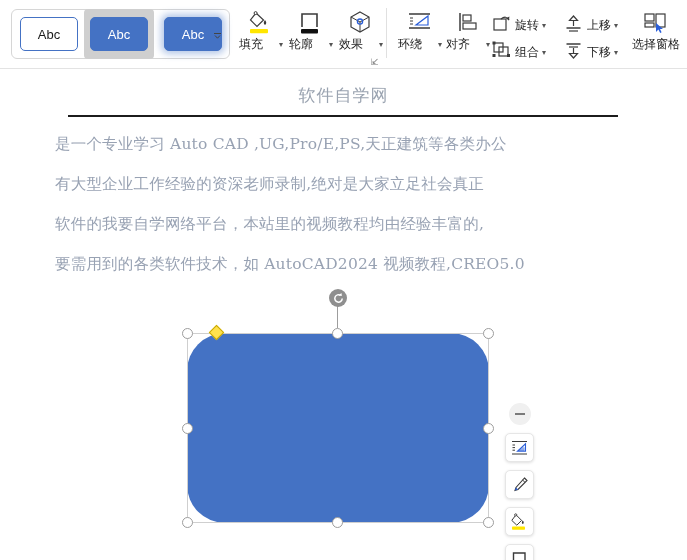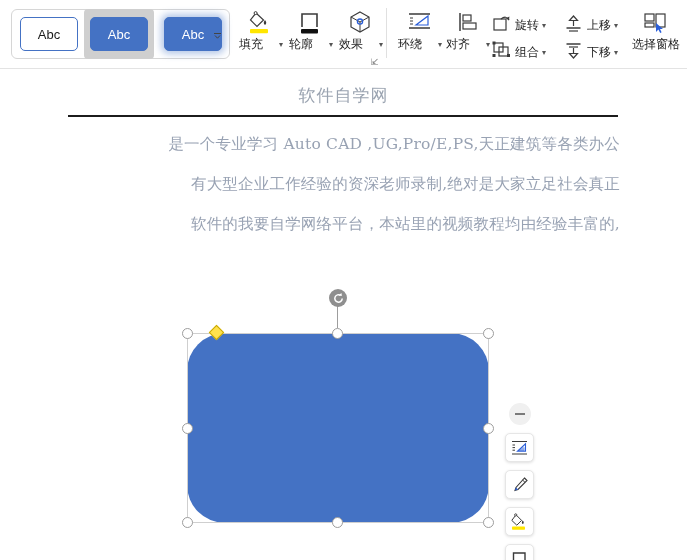--- a/index.html
+++ b/index.html
@@ -117,21 +117,21 @@
   #body-text {
     position: absolute; left: 55px; top: 54px;
     width: 565px;
     font-family: "DejaVu Serif", serif;
     font-size: 15.5px;
     color: #98a2b3;
     line-height: 40px;
     letter-spacing: 0.2px;
     white-space: nowrap;
   }
-  #body-text .ln { display: block; text-align: right; }
+  #body-text .ln { display: block; }
 
   
   #shape-wrap { position: absolute; left: 182px; top: 258px; width: 312px; height: 200px; }
   #shape {
     position: absolute; left: 5px; top: 5px;
     width: 302px; height: 190px;
     background: #4472c4;
     border-radius: 38px;
   }
   .hdl {
@@ -342,20 +342,21 @@
 
 <div id="page">
 
   <div id="doc-title">软件自学网</div>
   <div id="title-rule"></div>
 
   <div id="body-text">
     <span class="ln">是一个专业学习 Auto CAD ,UG,Pro/E,PS,天正建筑等各类办公</span>
     <span class="ln">有大型企业工作经验的资深老师录制,绝对是大家立足社会真正</span>
     <span class="ln">软件的我要自学网络平台，本站里的视频教程均由经验丰富的,</span>
+    <span class="ln">要需用到的各类软件技术，如 AutoCAD2024 视频教程,CREO5.0</span>
   </div>
 
   <div id="shape-wrap">
     <div id="shape"></div>
 
     <div class="frameline" style="left:5px;top:5px;width:302px;height:1px;"></div>
     <div class="frameline" style="left:5px;top:194px;width:302px;height:1px;"></div>
     <div class="frameline" style="left:5px;top:5px;width:1px;height:190px;"></div>
     <div class="frameline" style="left:306px;top:5px;width:1px;height:190px;"></div>
 

